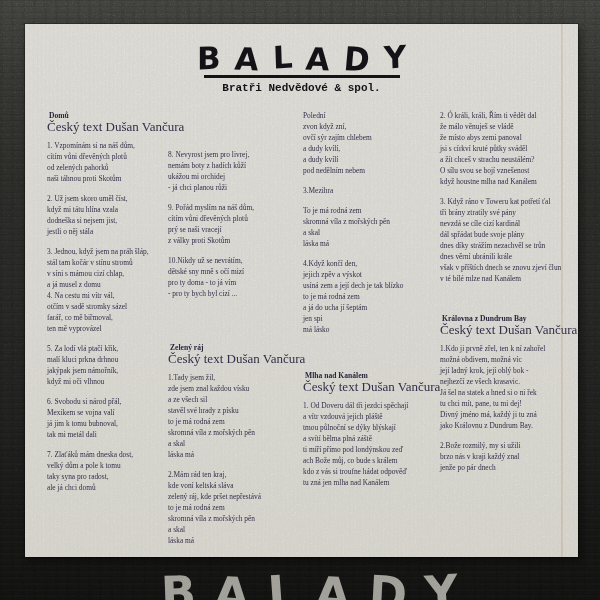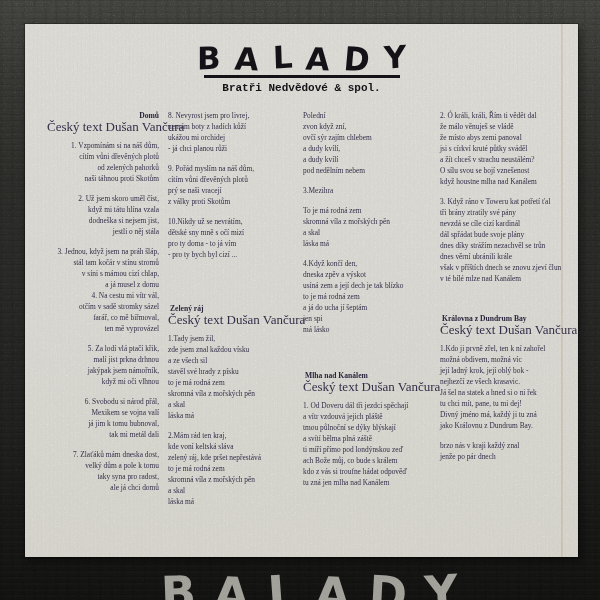--- a/index.html
+++ b/index.html
@@ -34,22 +34,22 @@
   .album-title span{display:inline-block;margin:0 7px;}
   .rough span{transform:rotate(-2deg);}
   .rough span:nth-child(2n){transform:rotate(2.5deg) translateY(1px);}
   .rough span:nth-child(3n){transform:rotate(-4deg) translateY(-1px);}
   .rough span:nth-child(5n){transform:rotate(3deg) translateY(1px) scaleY(1.06);}
   .title-underline{width:196px;height:3px;margin:1px auto 4px auto;background:#17151a;}
   .album-subtitle{font-family:Liberation Mono, monospace;font-weight:bold;font-size:11px;color:#17151a;}
 
   .columns{display:flex;padding:16px 6px 0 22px;gap:9px;}
   .col{flex:0 0 auto;}
-  .col:nth-child(1){width:112px;text-align:right;}
-  .col:nth-child(2){width:126px;}
+  .col:nth-child(1){width:112px;}
+  .col:nth-child(2){width:126px;margin-top:39px;}
   .col:nth-child(3){width:128px;}
   .col:nth-child(4){width:140px;}
 
   .song-title{font-weight:bold;font-size:7.6px;line-height:11px;color:#2e2944;white-space:nowrap;padding-left:2px;}
   .song-credit{font-size:13px;line-height:11px;color:#3a3452;white-space:nowrap;margin-bottom:8px;}
   .verse{margin-bottom:9px;}
   .line{font-size:7.4px;line-height:11px;color:#3a3452;white-space:nowrap;}
 </style>
 </head>
 <body>
@@ -97,21 +97,21 @@
             <div class="line">stál tam kočár v stínu stromů</div>
             <div class="line">v síni s mámou cizí chlap,</div>
             <div class="line">a já musel z domu</div>
             <div class="line">4. Na cestu mi vítr vál,</div>
             <div class="line">otčím v sadě stromky sázel</div>
             <div class="line">farář, co mě biřmoval,</div>
             <div class="line">ten mě vyprovázel</div>
           </div>
           <div class="verse">
             <div class="line">5. Za lodí vlá ptačí křik,</div>
-            <div class="line">malí jist prkna drhnou</div>
+            <div class="line">malí kluci prkna drhnou</div>
             <div class="line">jakýpak jsem námořník,</div>
             <div class="line">když mi oči vlhnou</div>
           </div>
           <div class="verse">
             <div class="line">6. Svobodu si národ přál,</div>
             <div class="line">Mexikem se vojna valí</div>
             <div class="line">já jim k tomu bubnoval,</div>
             <div class="line">tak mi metál dali</div>
           </div>
           <div class="verse">
@@ -176,21 +176,21 @@
             <div class="line">3.Mezihra</div>
           </div>
           <div class="verse">
             <div class="line">To je má rodná zem</div>
             <div class="line">skromná víla z mořských pěn</div>
             <div class="line">a skal</div>
             <div class="line">láska má</div>
           </div>
           <div class="verse">
             <div class="line">4.Když končí den,</div>
-            <div class="line">dneska zpěv a výskot</div>
+            <div class="line">jejich zpěv a výskot</div>
             <div class="line">usíná zem a její dech je tak blízko</div>
             <div class="line">to je má rodná zem</div>
             <div class="line">a já do ucha jí šeptám</div>
             <div class="line">jen spi</div>
             <div class="line">má lásko</div>
           </div>
           <div style="height: 26px;"></div>
           <div class="song-title">Mlha nad Kanálem</div>
           <div class="song-credit">Český text Dušan Vančura</div>
           <div class="verse">
@@ -231,20 +231,21 @@
             <div class="line">1.Kdo ji prvně zřel, ten k ní zahořel</div>
             <div class="line">možná obdivem, možná víc</div>
             <div class="line">její ladný krok, její oblý bok -</div>
             <div class="line">nejhezčí ze všech krasavic.</div>
             <div class="line">Já šel na statek a hned si o ni řek</div>
             <div class="line">tu chci mít, pane, tu mi dej!</div>
             <div class="line">Divný jméno má, každý ji tu zná</div>
             <div class="line">jako Královnu z Dundrum Bay.</div>
           </div>
           <div class="verse">
+            <div class="line">2.Bože rozmilý, my si užili</div>
             <div class="line">brzo nás v kraji každý znal</div>
             <div class="line">jenže po pár dnech</div>
           </div>
         </div>
       </div>
   </div>
 
   <svg class="grain grain-paper" xmlns="http://www.w3.org/2000/svg">
     <rect width="100%" height="100%" filter="url(#noiseF)"></rect>
   </svg>

